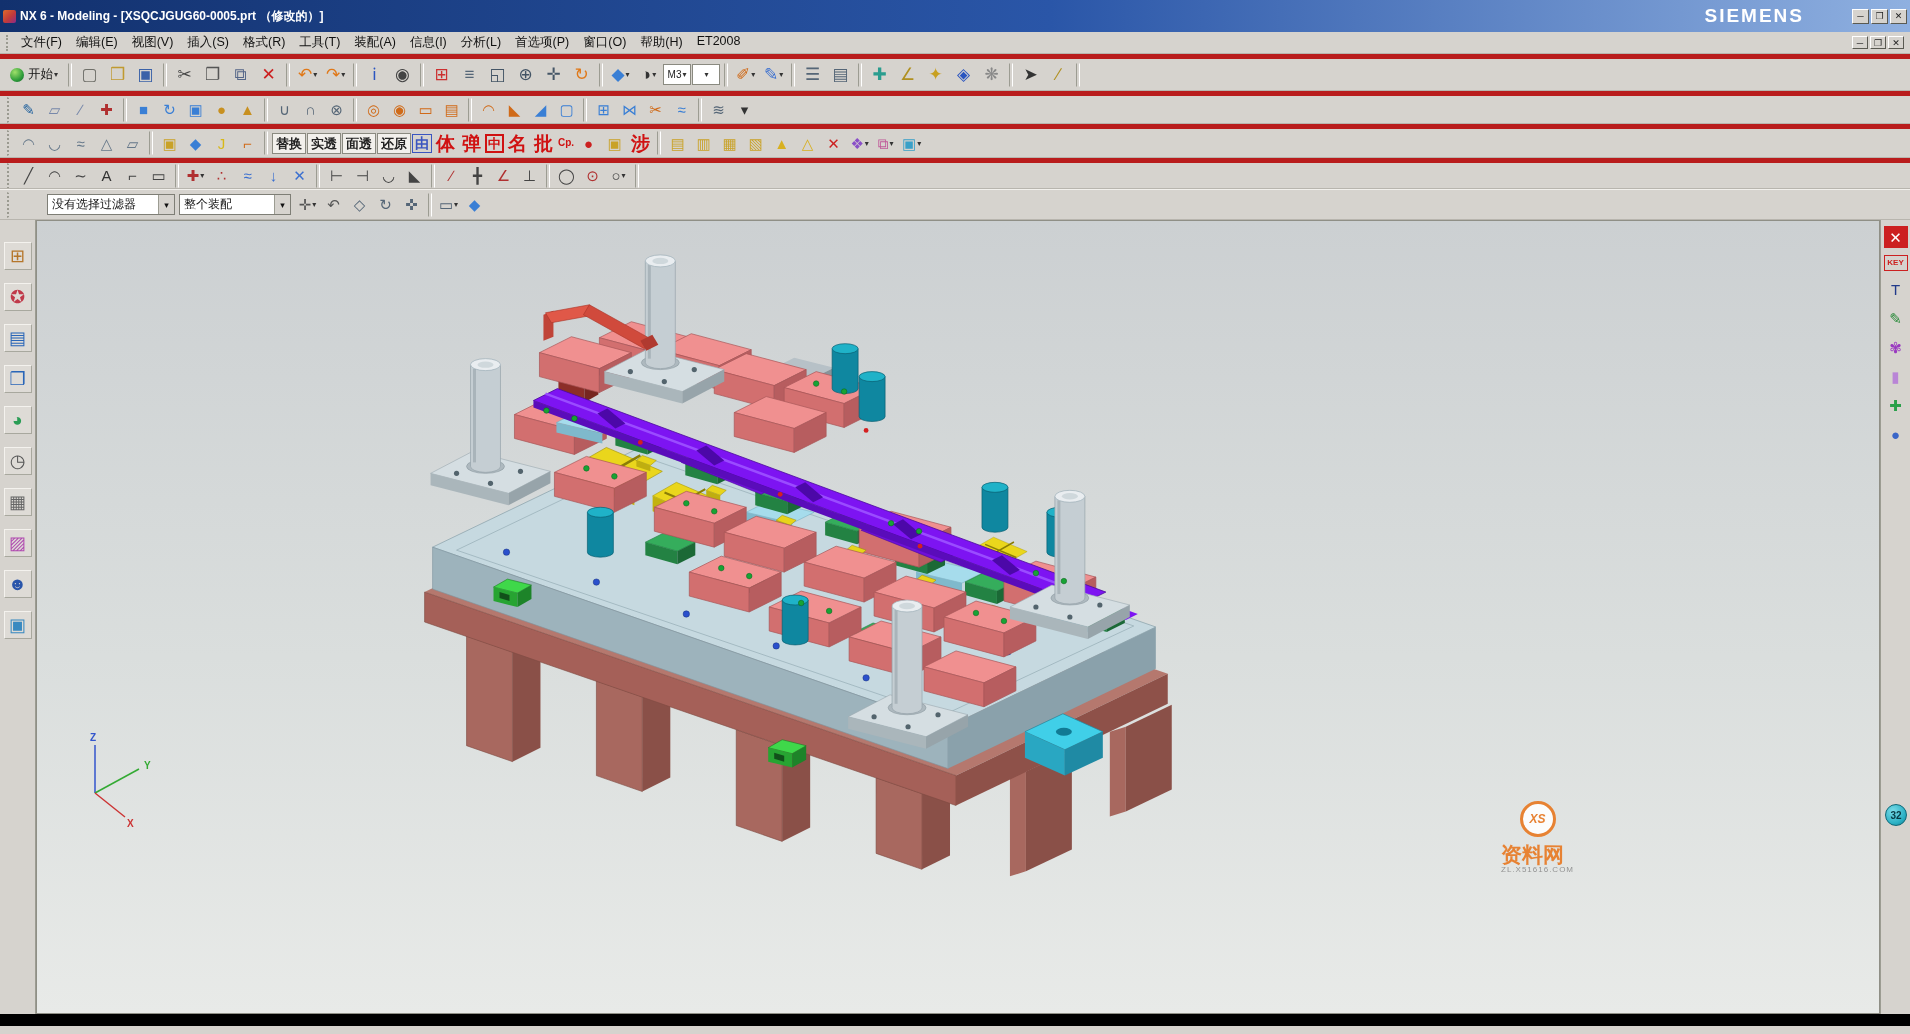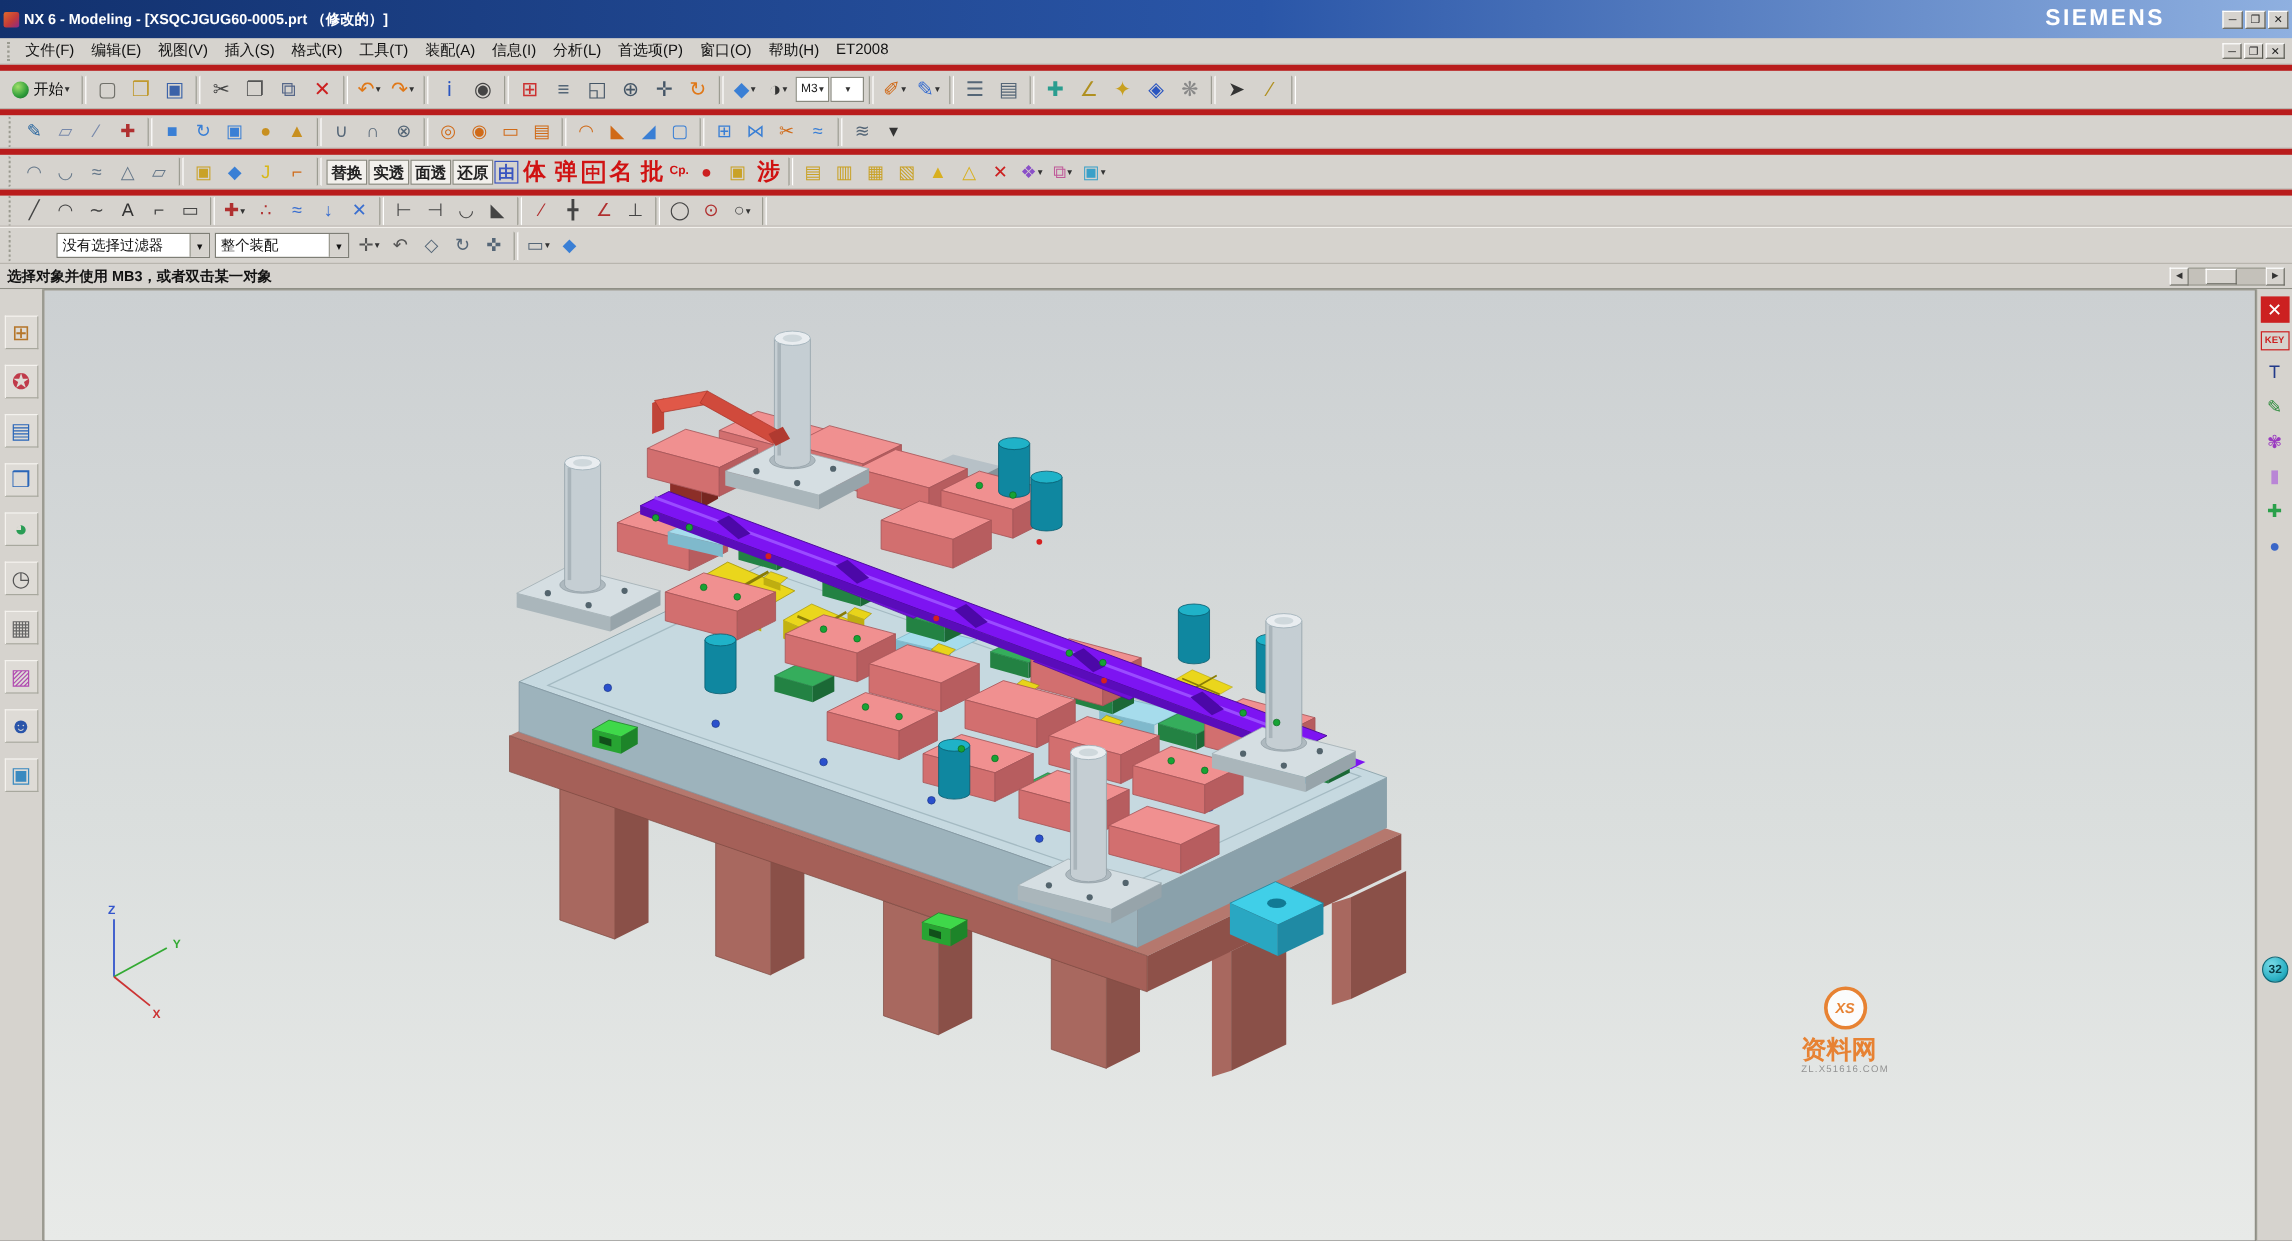--- a/index.html
+++ b/index.html
@@ -91,21 +91,21 @@
   .wm-circle { width:36px; height:36px; border-radius:50%; border:3px solid #e87820; background:#fff;
     display:flex; align-items:center; justify-content:center; font-size:12px; font-weight:bold;
     color:#e87820; font-style:italic; }
   .wm-col { display:flex; flex-direction:column; line-height:1.1; }
   .wm-title { font-size:21px; font-weight:bold; color:#e87820; }
   .wm-sub { font-size:8px; color:#8a8a8a; letter-spacing:1px; }
   .rightbar { position:relative; width:30px; background:#d6d3ce; border-left:1px solid #9c9c92; }
   .ricons { display:flex; flex-direction:column; align-items:center; padding-top:6px; gap:7px; }
   .tbi.rside { width:24px; height:22px; font-size:15px; }
   .tbi.tiny { font-size:8px; font-weight:bold; border:1px solid #cc2020; height:16px; width:24px; }
-  .layer-ball { position:absolute; left:4px; top:556px; width:22px; height:22px; border-radius:50%;
+  .layer-ball { position:absolute; left:4px; top:584px; width:22px; height:22px; border-radius:50%;
     background:radial-gradient(circle at 35% 30%,#7adbe8,#2ab0c4 65%,#147a8c); border:1px solid #0e6878;
     display:flex; align-items:center; justify-content:center; font-size:10px; font-weight:bold; color:#083a44; }
 
   .bottomstrip { height:12px; background:#000; }
 </style>
 </head>
 <body>
 
 <div class="screen">
 
@@ -567,30 +567,20 @@
         <span class="tbi sep"></span>
         <span class="tbi dd" style="color: rgb(85, 102, 119);">
           <span class="g">▭</span>
         </span>
         <span class="tbi" style="color: rgb(58, 127, 213);">
           <span class="g">◆</span>
         </span>
       </span>
   </div>
 
-  <div class="promptbar">
-    <span class="prompt-text">选择对象并使用 MB3，或者双击某一对象</span>
-    <span class="mini-scroll">
-      <span class="msbtn">◀</span>
-      <span class="mstrack">
-          <span class="msthumb"></span>
-        </span>
-      <span class="msbtn">▶</span>
-    </span>
-  </div>
 
   <div class="main">
 
     <div class="leftbar">
         <span class="tbi side" style="color: rgb(181, 118, 42);">
           <span class="g">⊞</span>
         </span>
         <span class="tbi side" style="color: rgb(192, 58, 74);">
           <span class="g">✪</span>
         </span>

